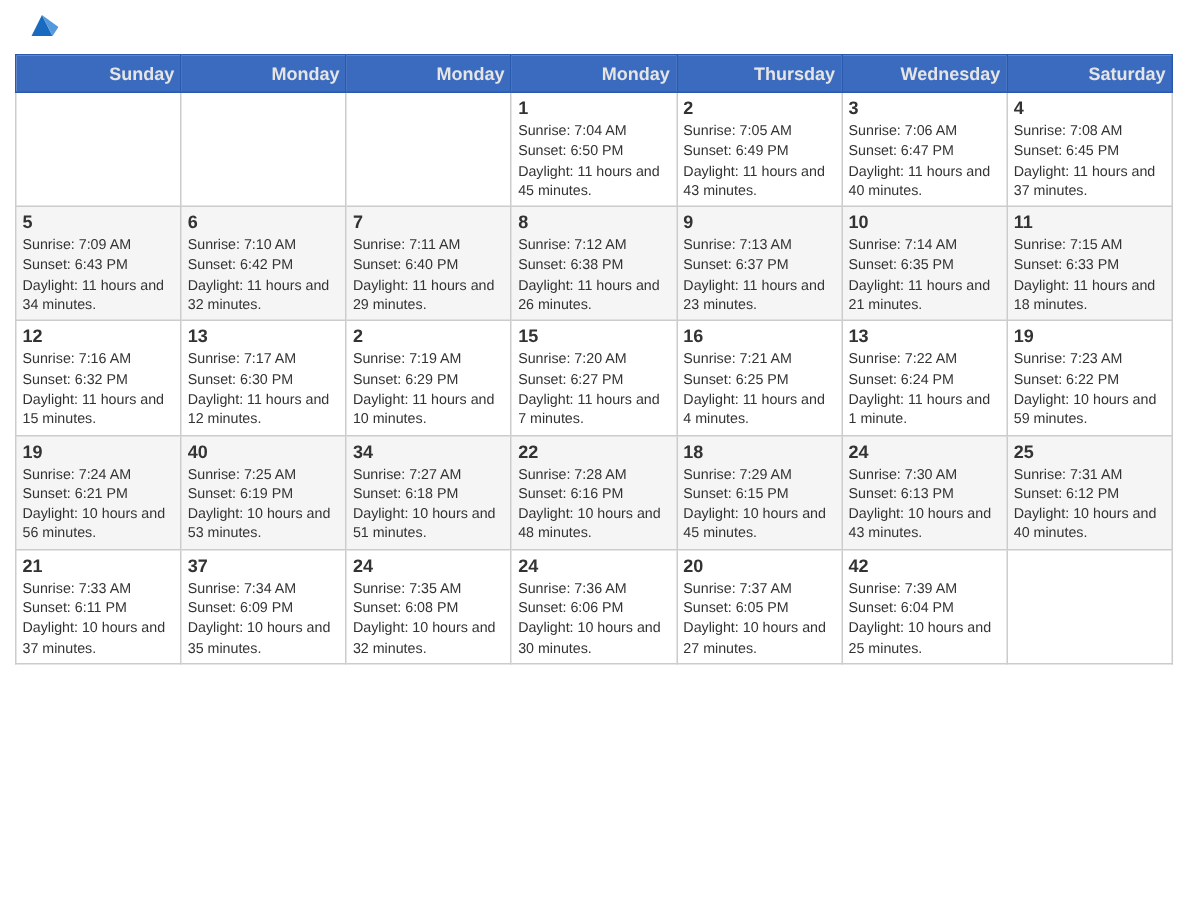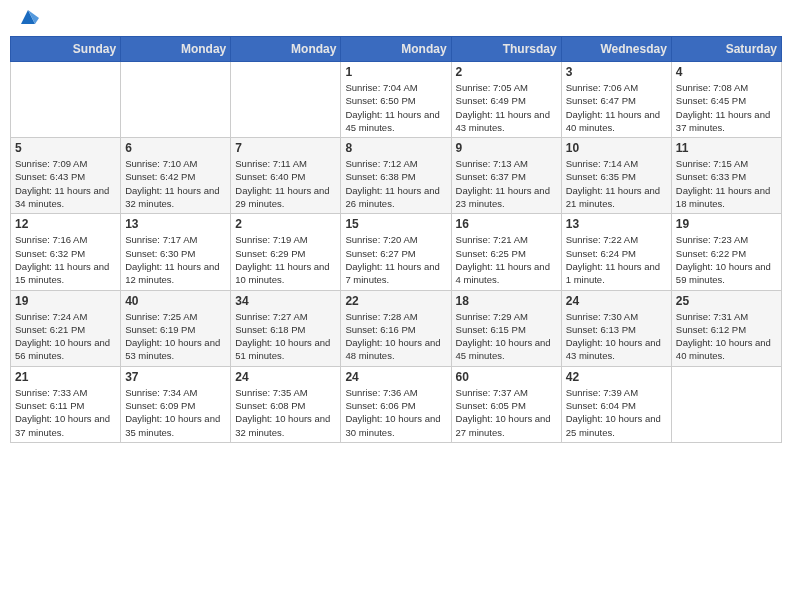--- a/index.html
+++ b/index.html
@@ -349,21 +349,21 @@
       </td>
         <td>
         <span class="day-number">24</span>
         <div class="day-info">
           Sunrise: 7:36 AM<br>
           Sunset: 6:06 PM<br>
           Daylight: 10 hours and 30 minutes.
         </div>
       </td>
         <td>
-        <span class="day-number">60</span>
+        <span class="day-number">20</span>
         <div class="day-info">
           Sunrise: 7:37 AM<br>
           Sunset: 6:05 PM<br>
           Daylight: 10 hours and 27 minutes.
         </div>
       </td>
         <td>
         <span class="day-number">42</span>
         <div class="day-info">
           Sunrise: 7:39 AM<br>

